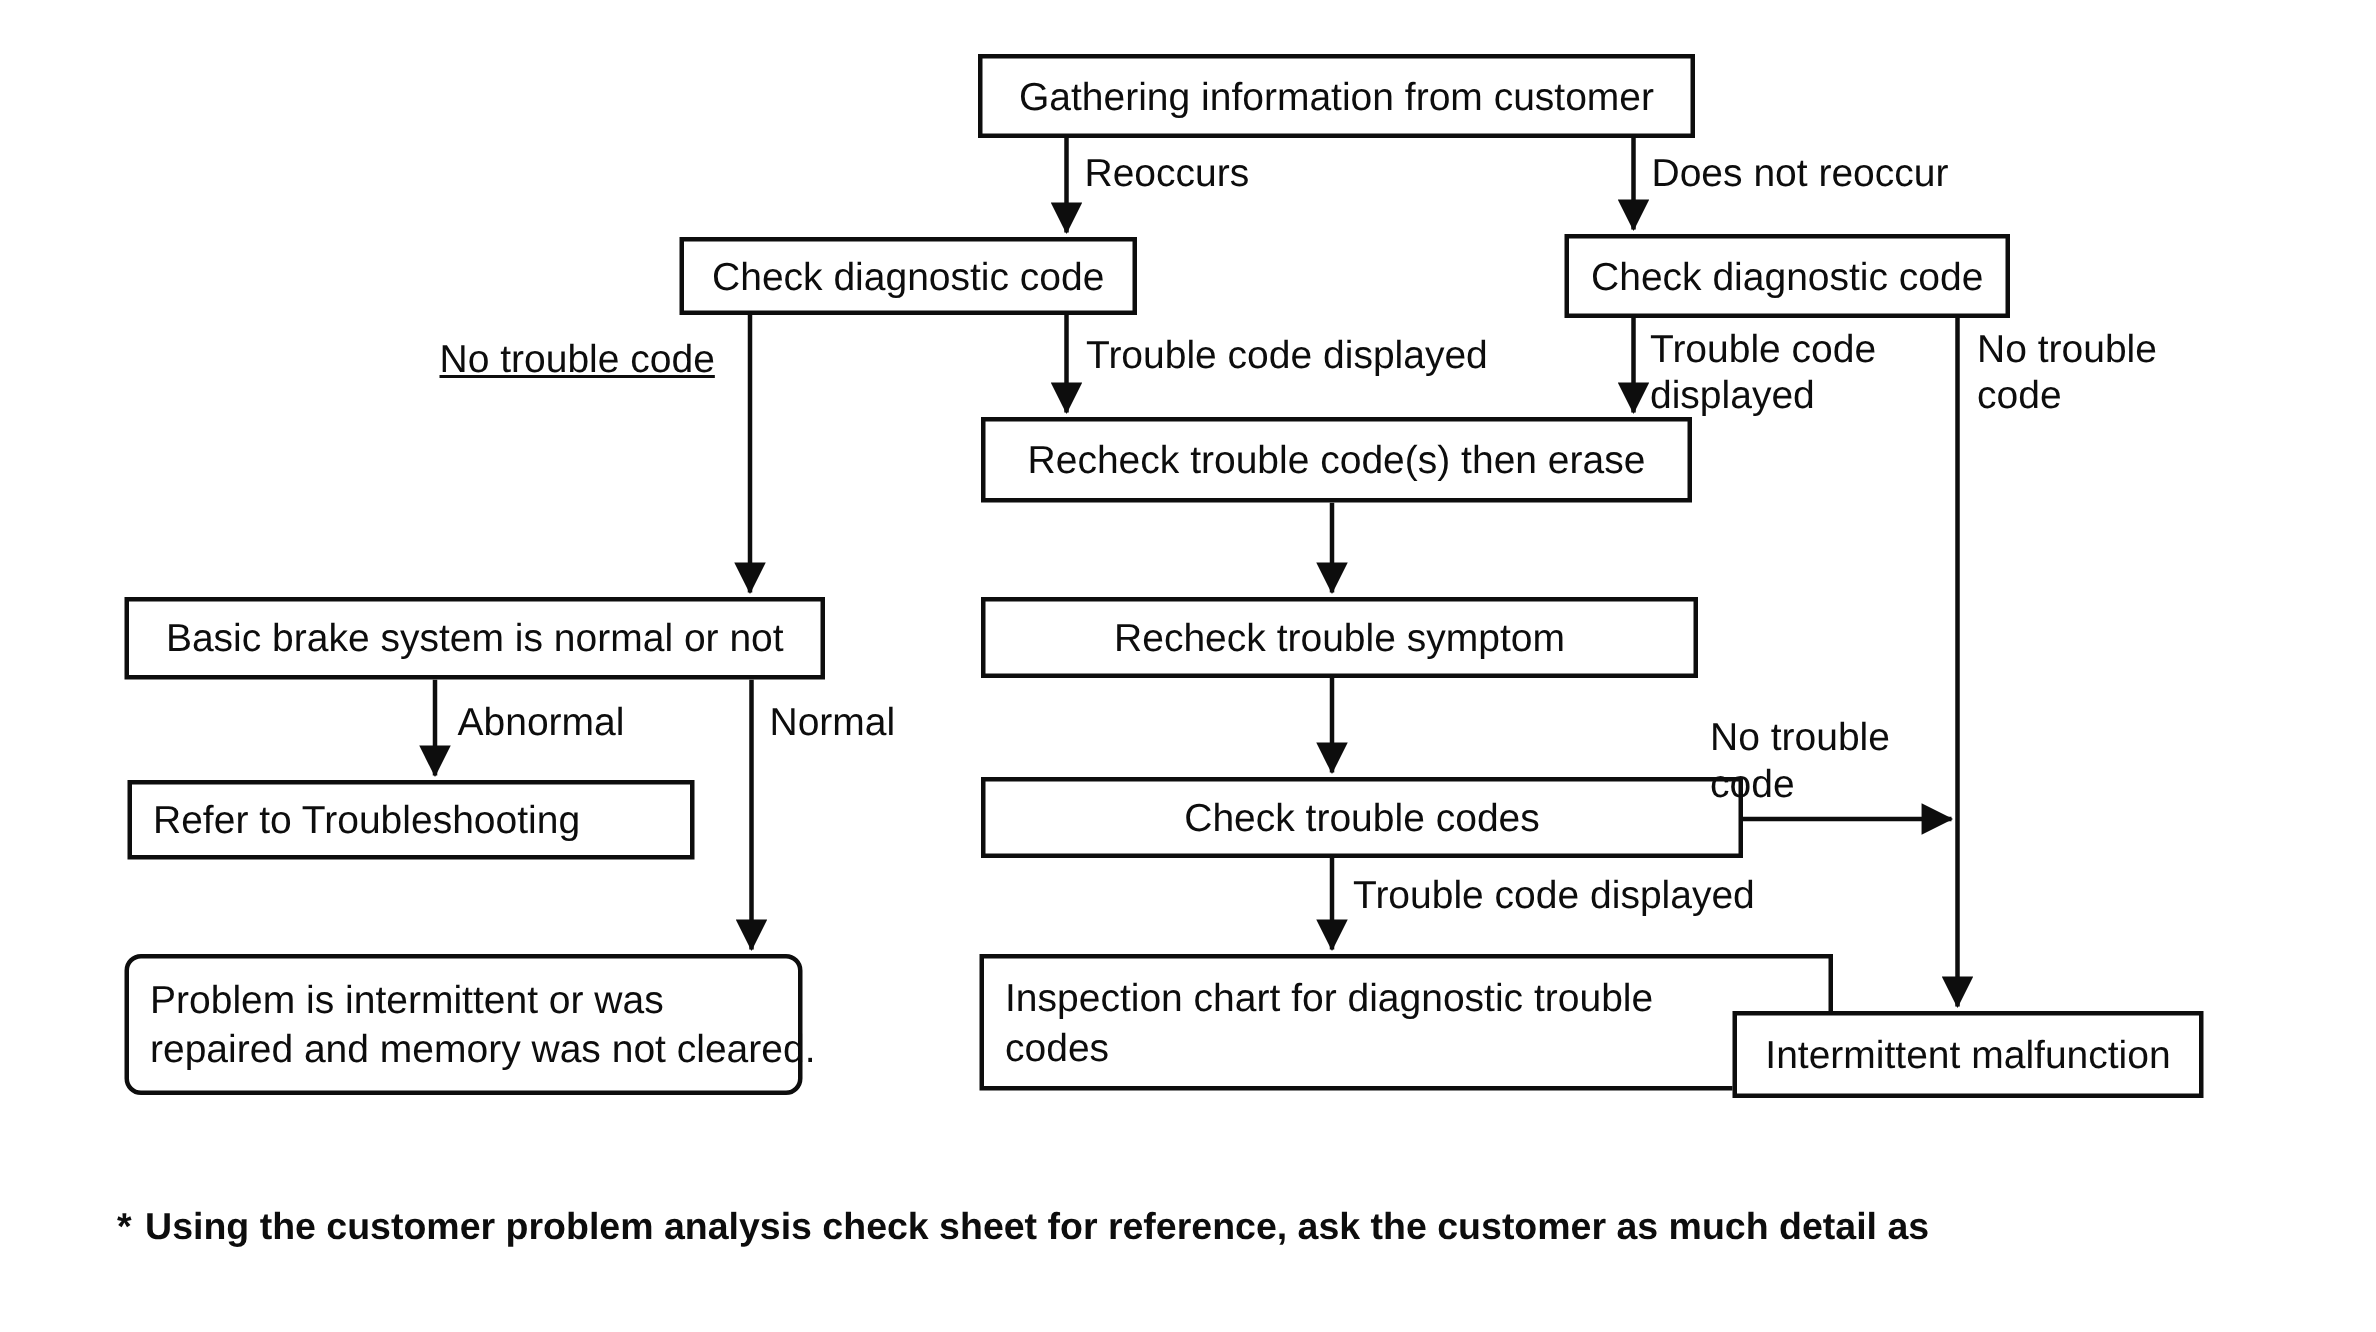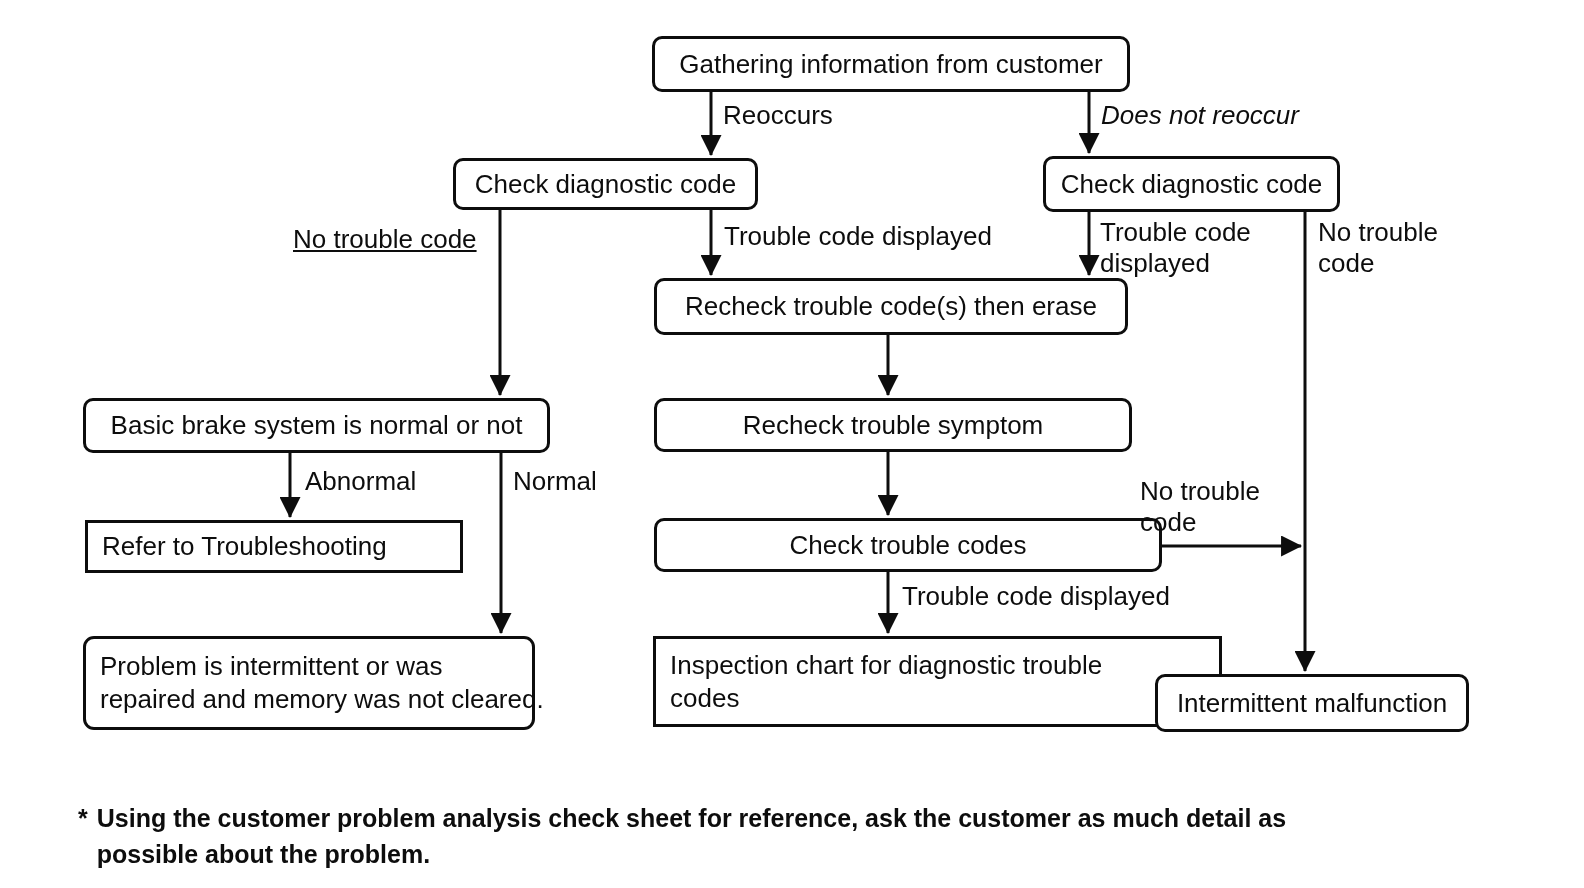--- a/index.html
+++ b/index.html
@@ -20,21 +20,21 @@
   #edge-svg .ah{fill:var(--ink);}
   .node{
     position:absolute;
     box-sizing:border-box;
     background:var(--bg);
     border:3px solid var(--ink);
     display:flex;flex-direction:column;justify-content:center;
     font-size:26px;line-height:33px;
     white-space:nowrap;
   }
-  .node.center{align-items:center;text-align:center;border-radius:10px;}
+  .node.center{align-items:center;text-align:center;}
   .node.left{align-items:flex-start;text-align:left;padding-left:14px;}
   .edge-label{
     position:absolute;
     font-size:26px;line-height:31px;
     white-space:nowrap;
   }
   #footnote{
     position:absolute;
     display:flex;
     font-size:25px;line-height:36px;font-weight:700;
@@ -103,21 +103,21 @@
       </div>
       <div class="node center" style="left: 1155px; top: 674px; width: 314px; height: 58px;">
         <span>Intermittent malfunction</span>
       </div>
     </div>
   <div id="edge-labels">
       <div class="edge-label" style="left: 723px; top: 100px;">
         <span style="display: block;">Reoccurs</span>
       </div>
       <div class="edge-label" style="left: 1101px; top: 100px;">
-        <span style="display: block; font-style: italic;">Does not reoccur</span>
+        <span style="display: block;">Does not reoccur</span>
       </div>
       <div class="edge-label" style="left: 293px; top: 224px; text-decoration: underline;">
         <span style="display: block;">No trouble code</span>
       </div>
       <div class="edge-label" style="left: 724px; top: 221px;">
         <span style="display: block;">Trouble code displayed</span>
       </div>
       <div class="edge-label" style="left: 1100px; top: 217px;">
         <span style="display: block;">Trouble code</span>
         <span style="display: block;">displayed</span>
@@ -138,17 +138,16 @@
       </div>
       <div class="edge-label" style="left: 513px; top: 466px;">
         <span style="display: block;">Normal</span>
       </div>
     </div>
 
   <div id="footnote" style="left: 78px; top: 800px;">
     <span class="fn-marker">*</span>
     <span class="fn-text">
       <span style="display:block">Using the customer problem analysis check sheet for reference, ask the customer as much detail as</span>
-      <span style="display:block">possible about the problem.</span>
     </span>
   </div>
 
 </div>
 
 </body></html>

